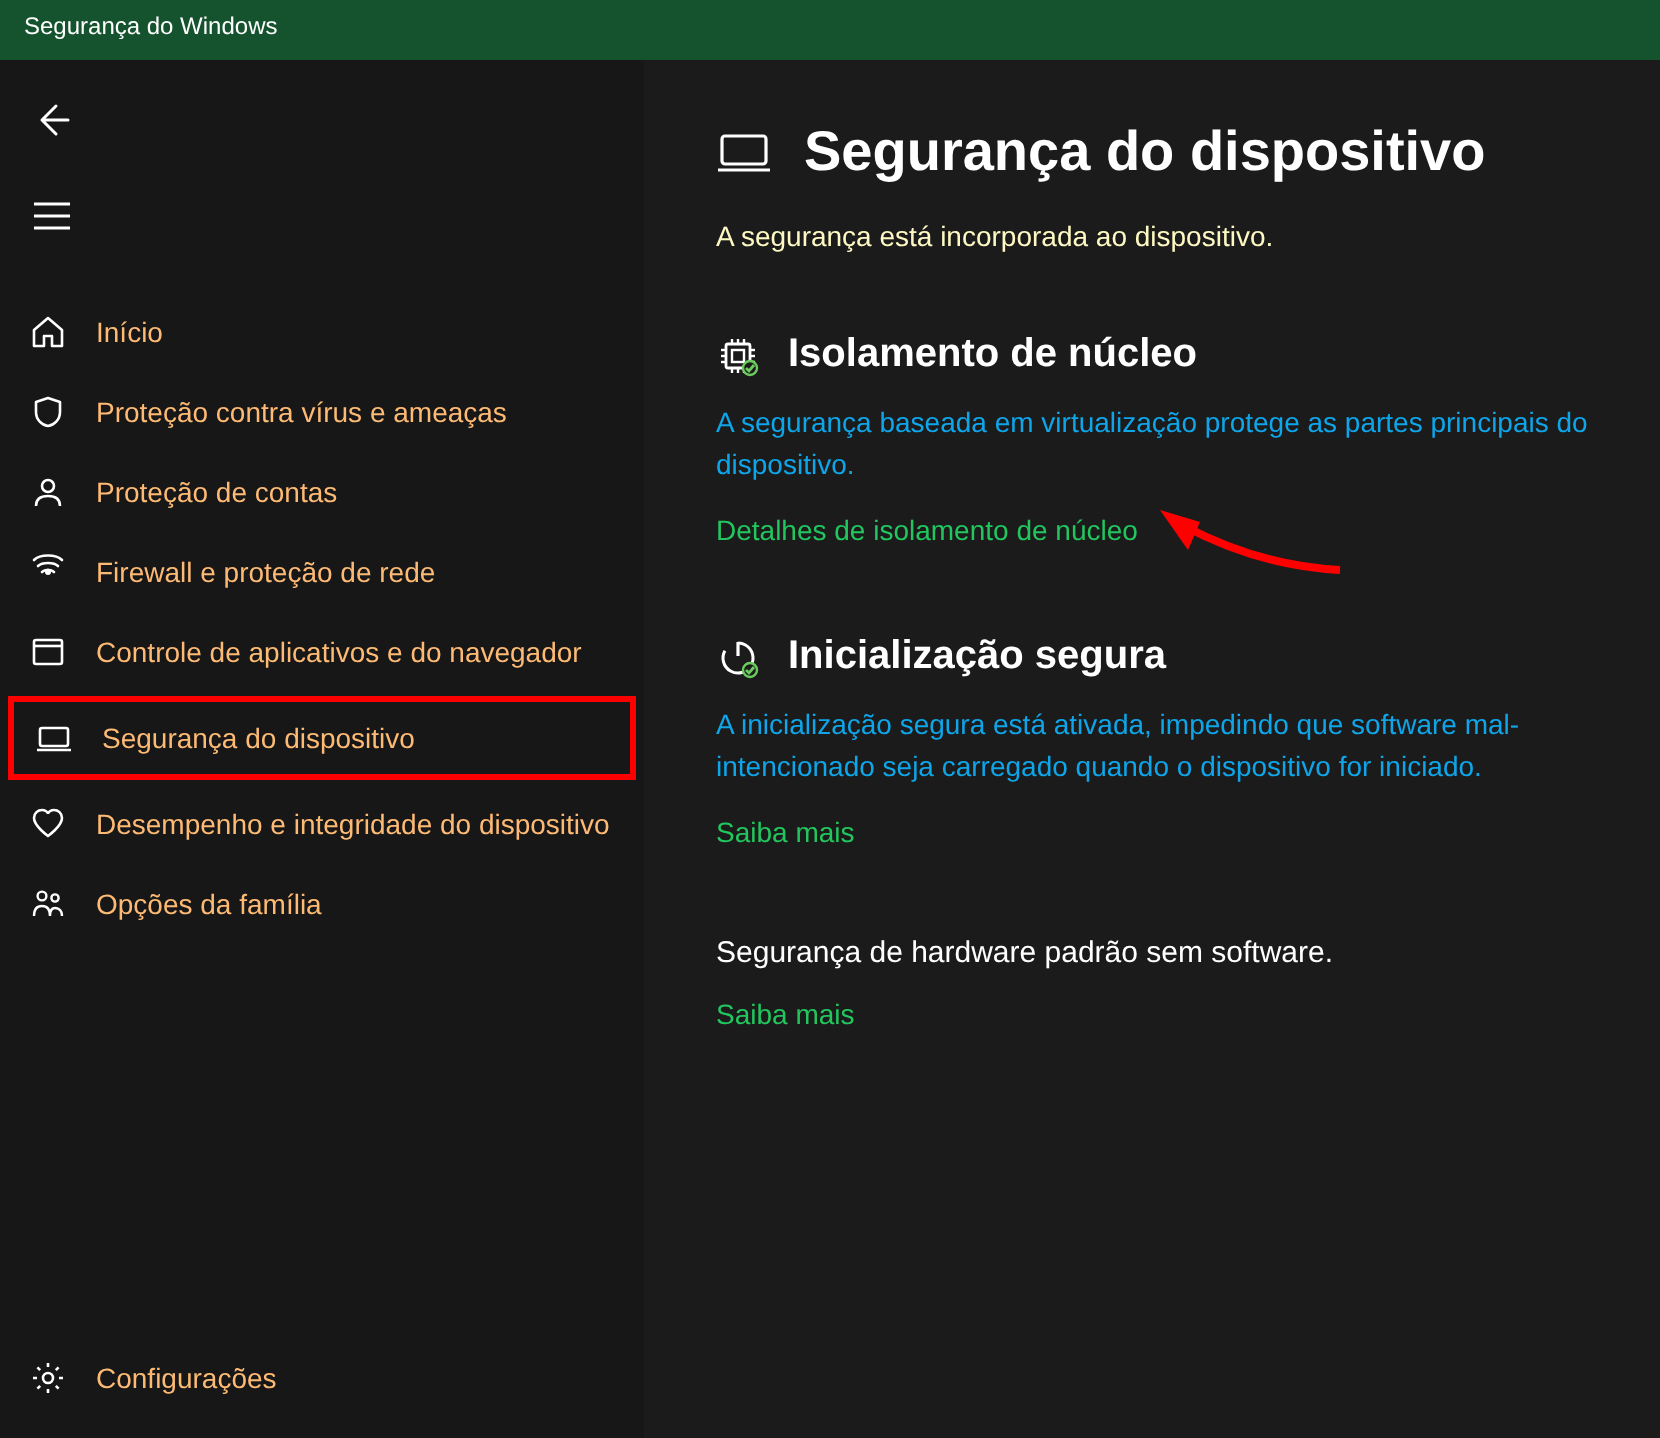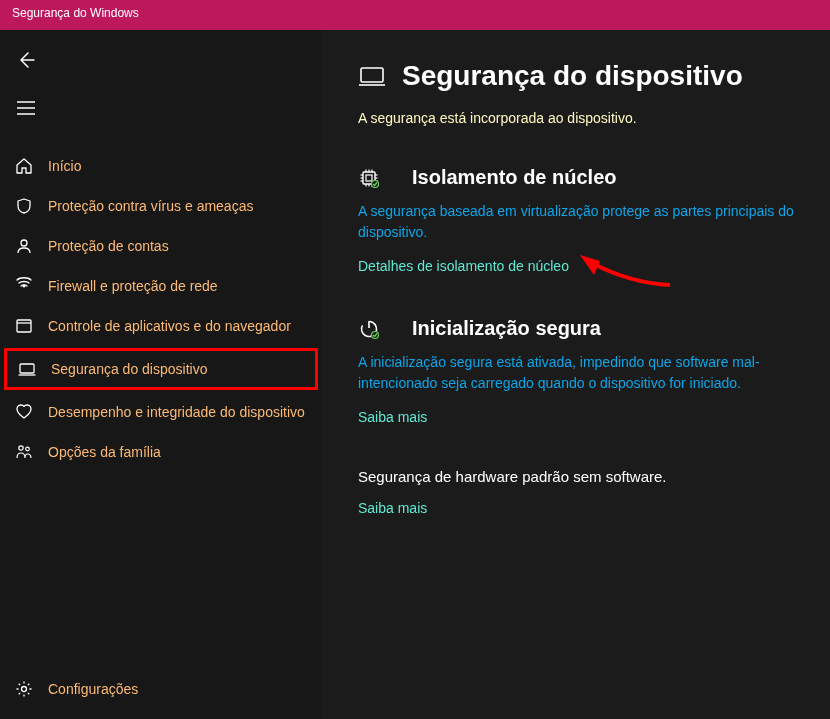--- a/index.html
+++ b/index.html
@@ -10,21 +10,21 @@
     width: 830px;
     height: 719px;
     overflow: hidden;
     position: relative;
   }
   .titlebar {
     height: 30px;
     padding: 6px 12px;
     font-size: 12px;
     color: #ffffff;
-    background: #be185d;
+    background: #14532d;
   }
   .container {
     display: flex;
     height: calc(100% - 30px);
   }
   .sidebar {
     width: 322px;
     background: #171717;
     display: flex;
     flex-direction: column;
@@ -87,27 +87,27 @@
     gap: 16px;
     margin-bottom: 18px;
   }
   .page-header .hicon { width: 28px; height: 28px; display:flex; align-items:center; justify-content:center;}
   .page-title { font-size: 28px; font-weight: 600; }
   .page-subtitle { font-size: 14px; color: #fef9c3; margin-bottom: 40px; }
   .section { margin-bottom: 42px; }
   .section-header {
     display: flex;
     align-items: center;
-    gap: 32px;
+    gap: 14px;
     margin-bottom: 12px;
   }
   .section-header .sicon { width: 22px; height: 22px; display:flex; align-items:center; justify-content:center;}
   .section-title { font-size: 20px; font-weight: 600; }
   .section-desc { font-size: 14px; color: #0ea5e9; line-height: 1.5; margin-bottom: 14px; }
-  .link { font-size: 14px; color: #5eead4; cursor: pointer; display:inline-block; }
+  .link { font-size: 14px; color: #22c55e; cursor: pointer; display:inline-block; }
   .hardware-text { font-size: 15px; color: #ffffff; margin-bottom: 14px; }
   .arrow-annotation {
     position: absolute;
     left: 580px;
     top: 255px;
     pointer-events: none;
   }
   svg { display: block; }
 </style>
 </head>

